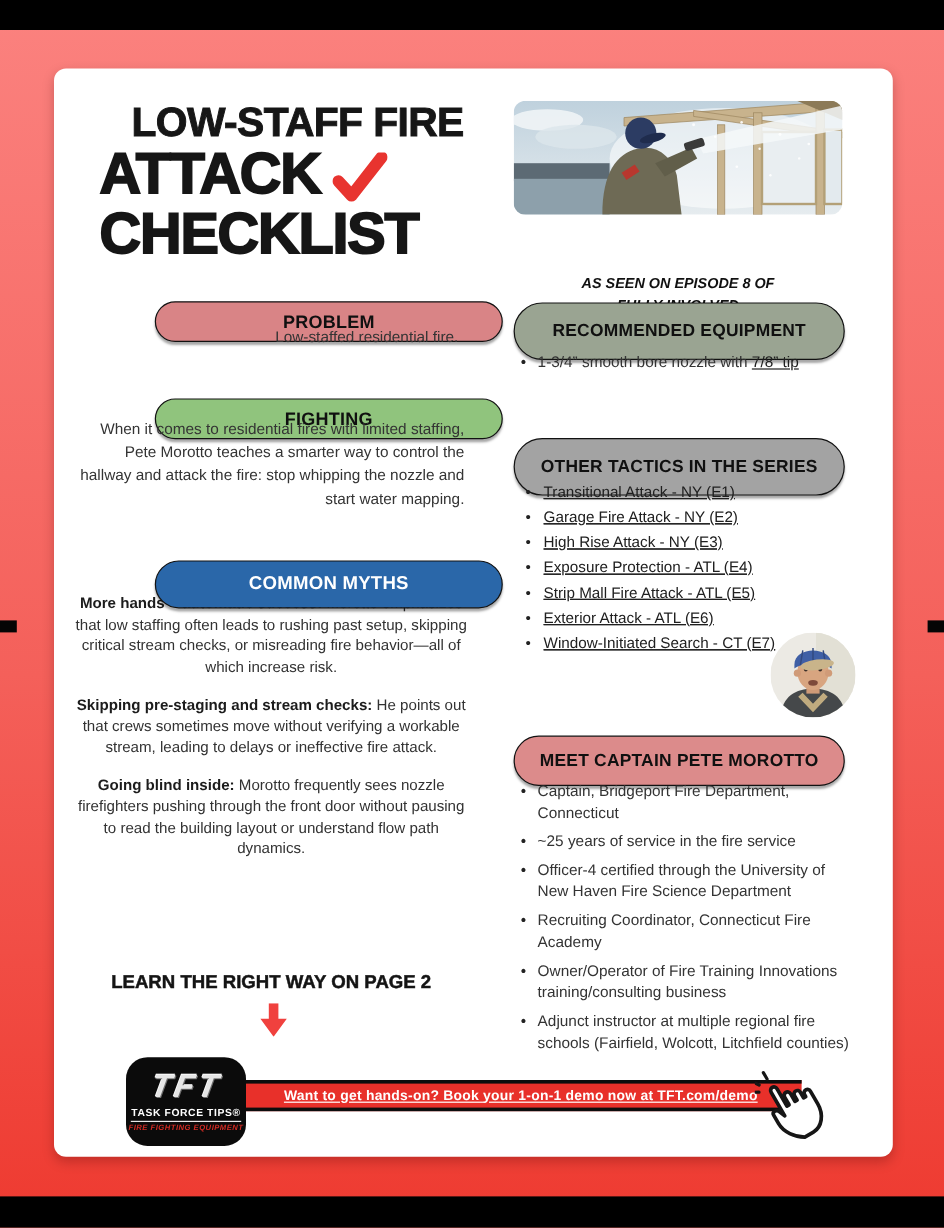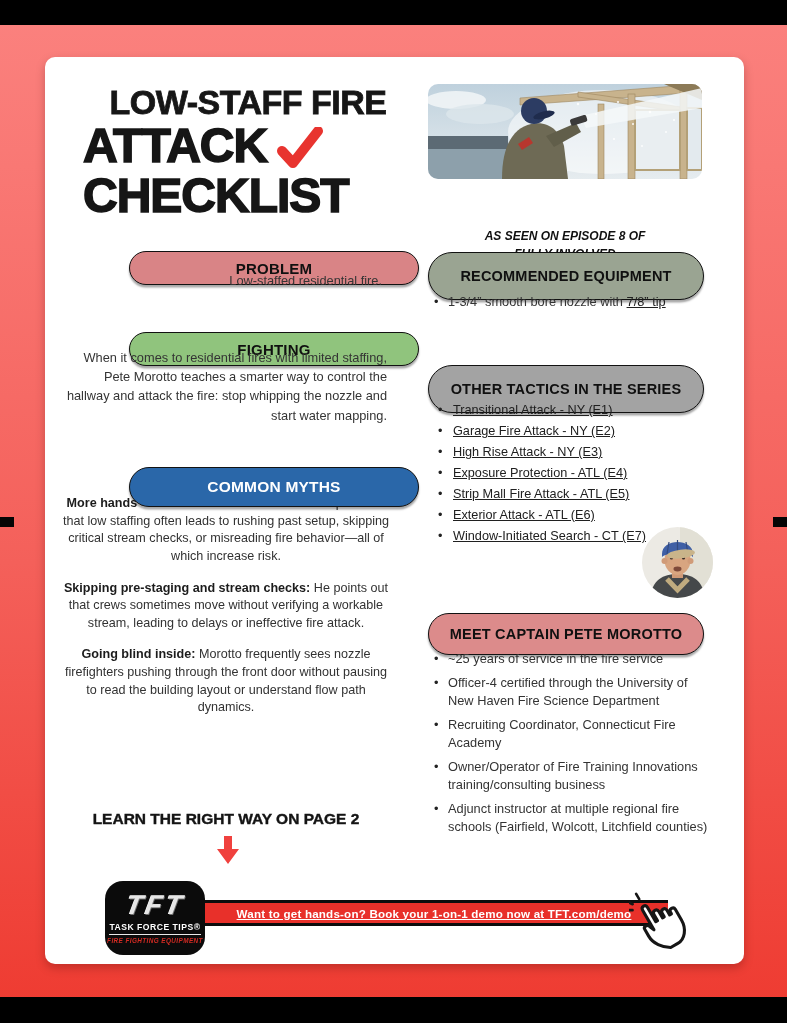--- a/index.html
+++ b/index.html
@@ -221,20 +221,21 @@
         <path d="M20 27 C20 11 51 11 51 27 L51 30 C45 25 26 25 20 30 Z" fill="#3f5fa5"></path>
         <path d="M35.5 13 L35.5 26 M27 15 L25 27 M44 15 L46 27" stroke="#32497e" stroke-width="1.2" fill="none"></path>
         <ellipse cx="39" cy="27" rx="14" ry="4.4" fill="#c9b48a" transform="rotate(-7 39 27)"></ellipse>
       </svg>
     </div>
 
     <div class="abs pill pill-right pill-captain">
       <span>MEET CAPTAIN PETE MOROTTO</span>
     </div>
     <ul class="abs rbullets captain-list">
+      <li>Captain, Bridgeport Fire Department, Connecticut</li>
       <li>~25 years of service in the fire service</li>
       <li>Officer-4 certified through the University of New Haven Fire Science Department</li>
       <li>Recruiting Coordinator, Connecticut Fire Academy</li>
       <li>Owner/Operator of Fire Training Innovations training/consulting business</li>
       <li>Adjunct instructor at multiple regional fire schools (Fairfield, Wolcott, Litchfield counties)</li>
     </ul>
 
     <div class="abs strip">
       <a>Want to get hands-on? Book your 1-on-1 demo now at TFT.com/demo</a>
     </div>

